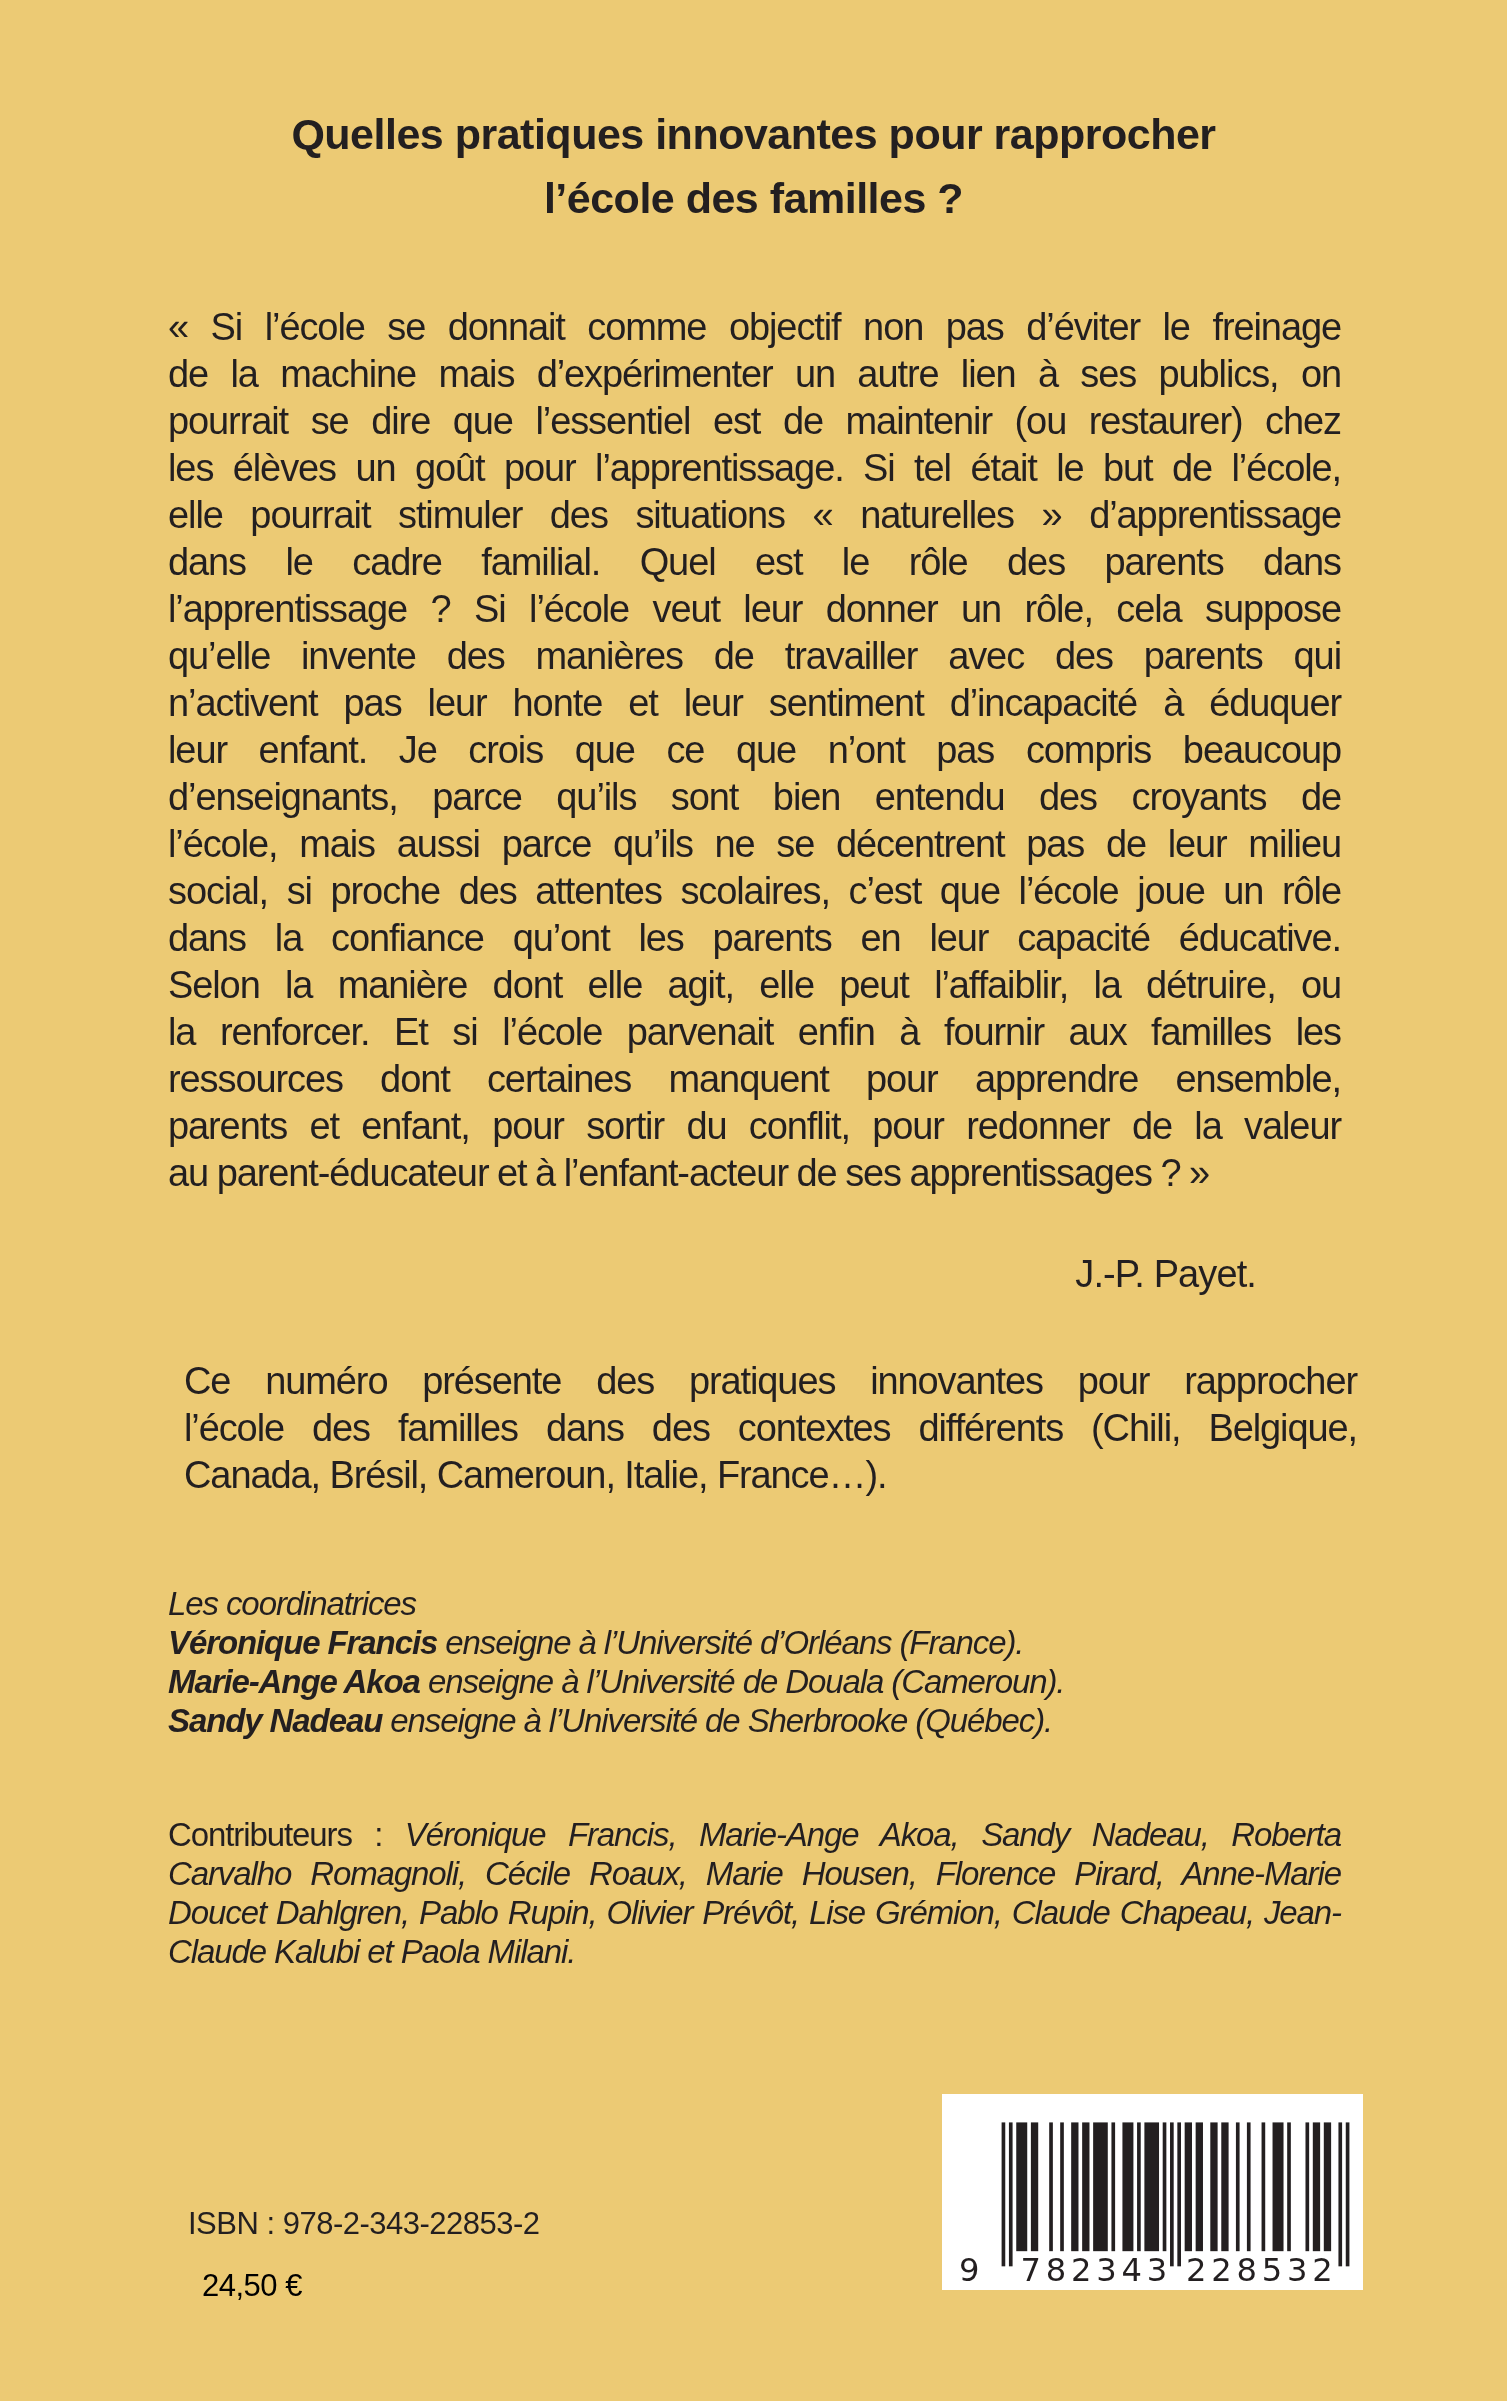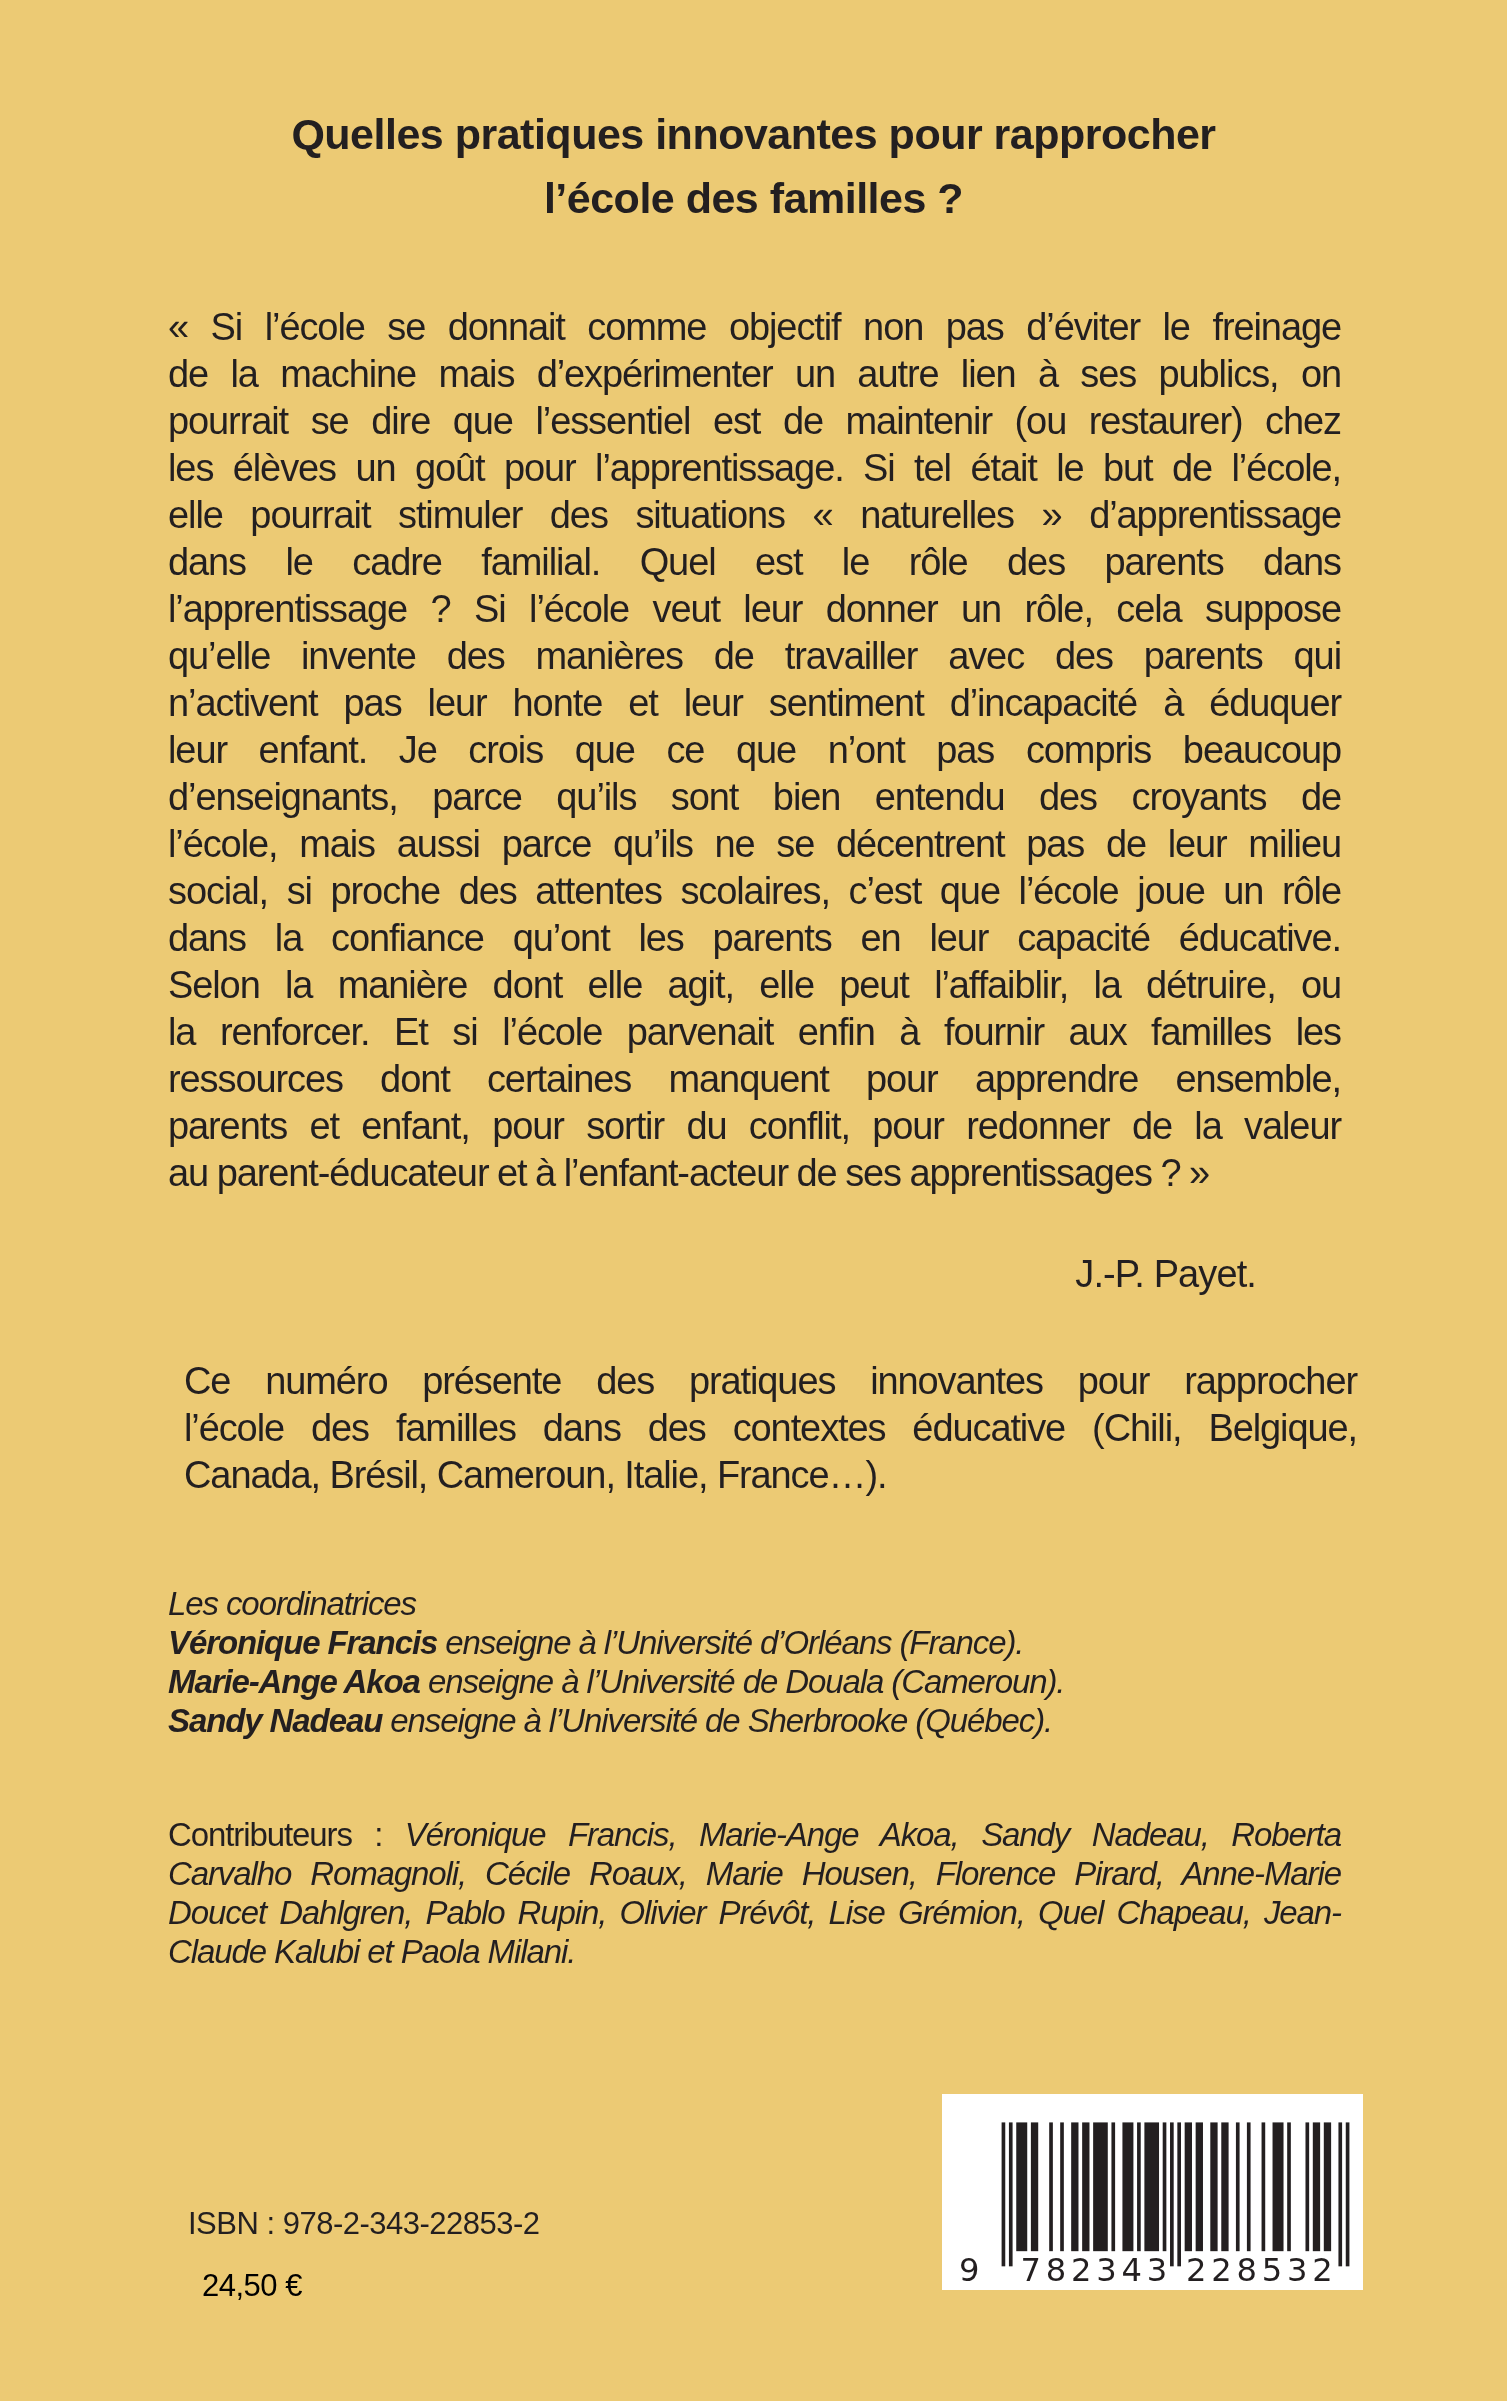--- a/index.html
+++ b/index.html
@@ -189,35 +189,35 @@
     <span class="line">la renforcer. Et si l’école parvenait enfin à fournir aux familles les</span>
     <span class="line">ressources dont certaines manquent pour apprendre ensemble,</span>
     <span class="line">parents et enfant, pour sortir du conflit, pour redonner de la valeur</span>
     <span class="line last">au parent-éducateur et à l’enfant-acteur de ses apprentissages ? »</span>
   </blockquote>
 
   <p class="attribution">J.-P. Payet.</p>
 
   <p class="presentation">
     <span class="line">Ce numéro présente des pratiques innovantes pour rapprocher</span>
-    <span class="line">l’école des familles dans des contextes éducative (Chili, Belgique,</span>
+    <span class="line">l’école des familles dans des contextes différents (Chili, Belgique,</span>
     <span class="line last">Canada, Brésil, Cameroun, Italie, France…).</span>
   </p>
 
   <div class="coordinators">
     <span class="row">Les coordinatrices</span>
     <span class="row"><span class="name">Véronique Francis</span><span> enseigne à l’Université d’Orléans (France).</span></span>
     <span class="row"><span class="name">Marie-Ange Akoa</span><span> enseigne à l’Université de Douala (Cameroun).</span></span>
     <span class="row"><span class="name">Sandy Nadeau</span><span> enseigne à l’Université de Sherbrooke (Québec).</span></span>
   </div>
 
   <p class="contributors">
     <span class="line"><span class="label">Contributeurs : </span><span>Véronique Francis, Marie-Ange Akoa, Sandy Nadeau, Roberta</span></span>
     <span class="line">Carvalho Romagnoli, Cécile Roaux, Marie Housen, Florence Pirard, Anne-Marie</span>
-    <span class="line">Doucet Dahlgren, Pablo Rupin, Olivier Prévôt, Lise Grémion, Quel Chapeau, Jean-</span>
+    <span class="line">Doucet Dahlgren, Pablo Rupin, Olivier Prévôt, Lise Grémion, Claude Chapeau, Jean-</span>
     <span class="line last">Claude Kalubi et Paola Milani.</span>
   </p>
 
   <p class="isbn">ISBN : 978-2-343-22853-2</p>
   <p class="price">24,50 €</p>
 
   <div class="barcode-box">
     <svg id="barcode-svg" viewBox="0 0 445 207" preserveAspectRatio="none">
       <g id="barcode-bars">
           <rect x="63.00" y="30" width="3.87" height="152" fill="#231F20"></rect>

